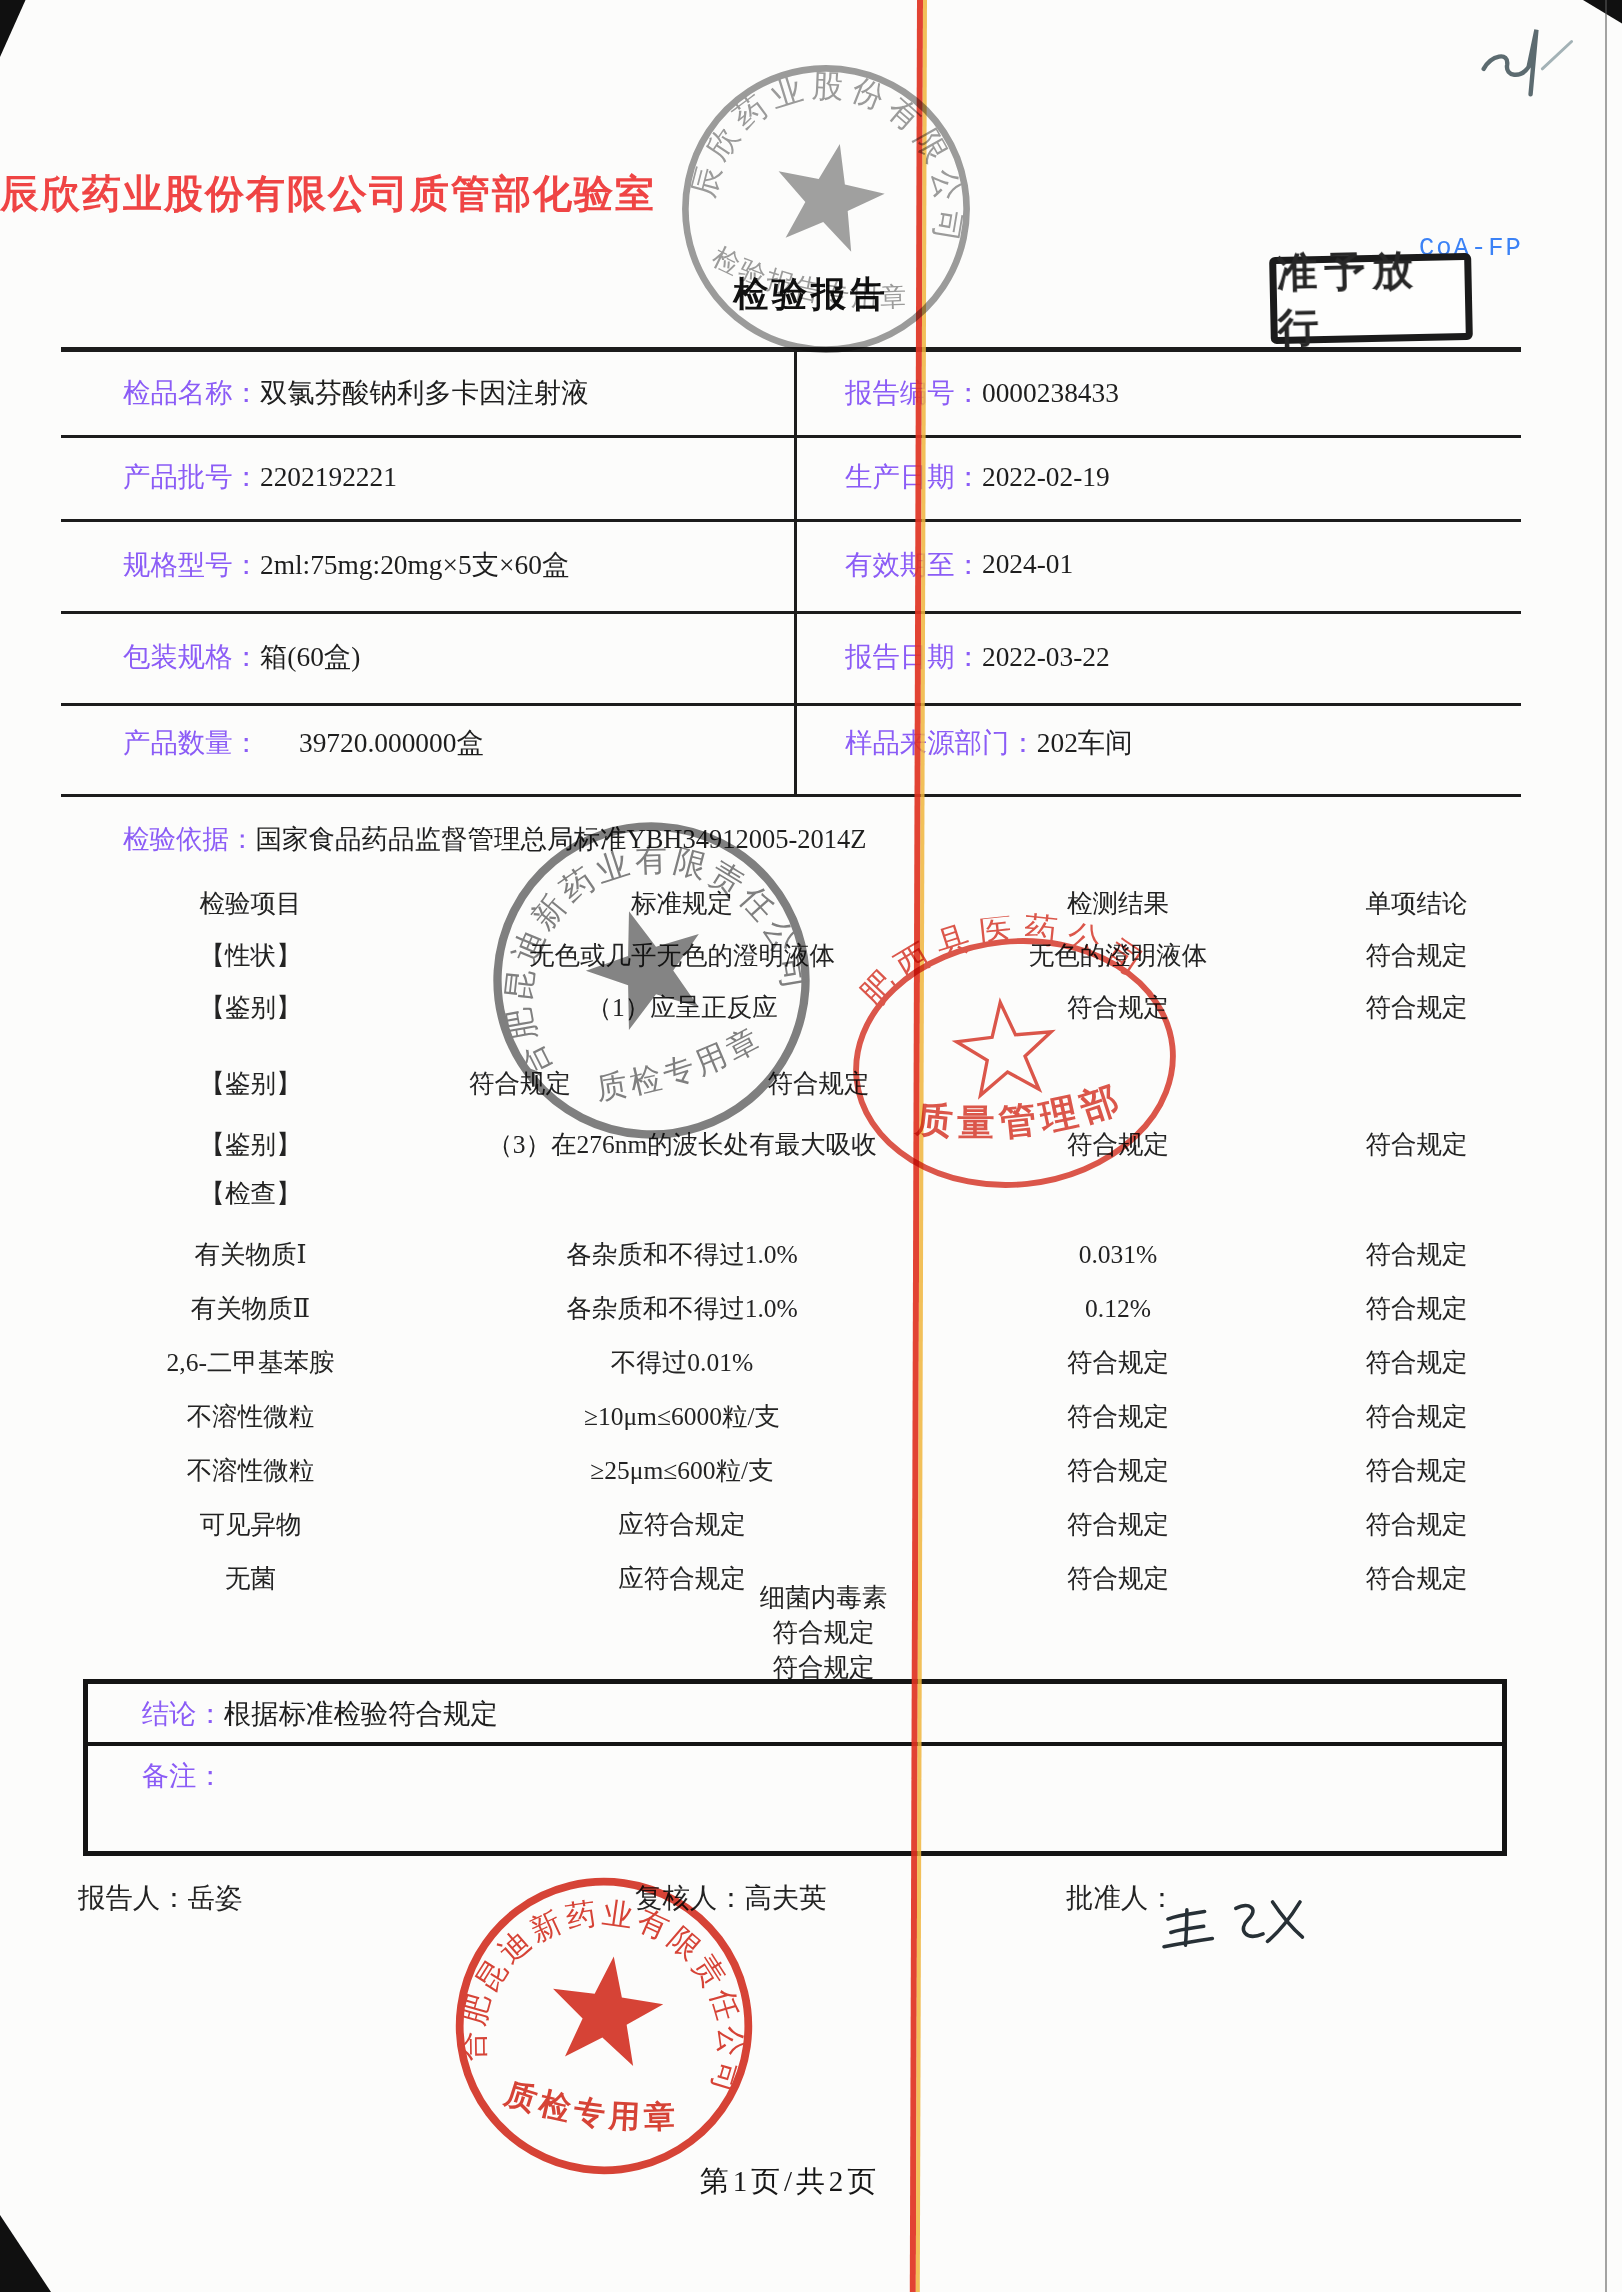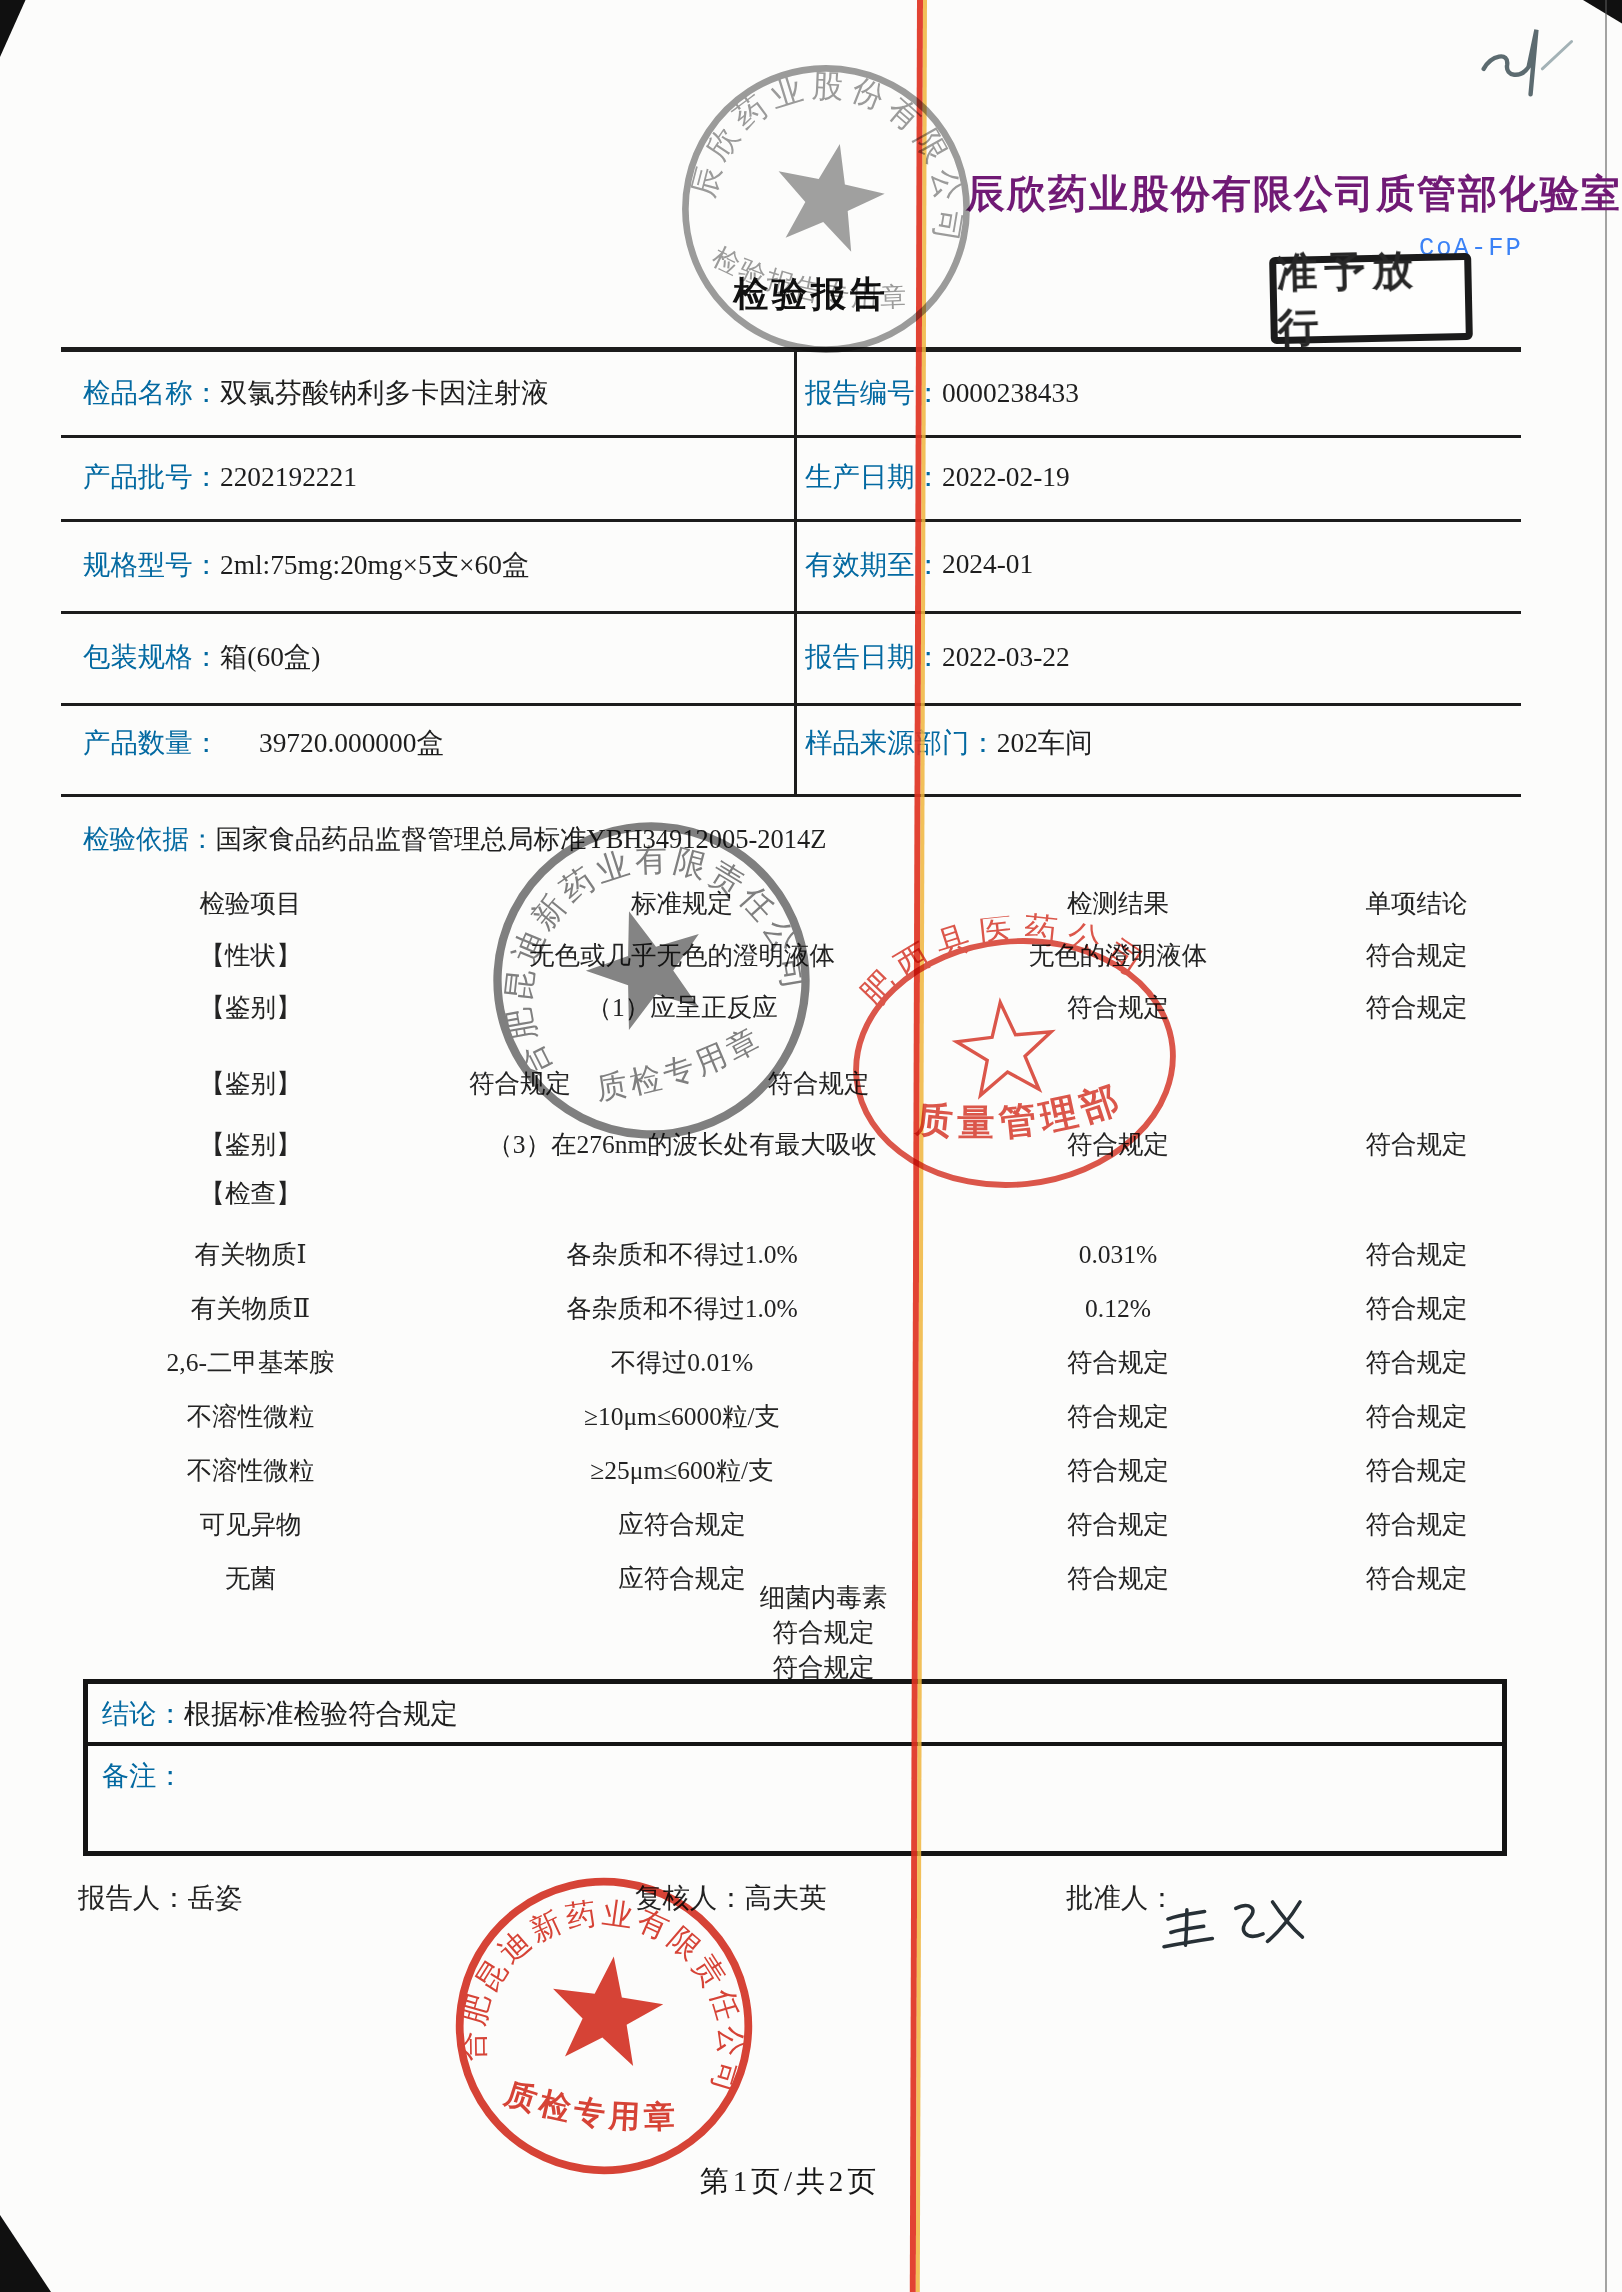--- a/index.html
+++ b/index.html
@@ -6,22 +6,22 @@
   .page{
     position:relative;width:1622px;height:2293px;margin:0 auto;
     background:#fcfcfb;overflow:hidden;
     font-family:"Liberation Serif","DejaVu Serif",serif;
     color:#232323;
   }
   .abs{position:absolute;}
   .hline{position:absolute;background:#1c1c1c;}
   .vline{position:absolute;background:#1c1c1c;}
   .doc-title{
-    position:absolute;left:0;top:167px;width:100%;text-align:right;
-    font-size:39px;font-weight:700;letter-spacing:2px;color:#701a75;
+    position:absolute;left:0;top:167px;width:100%;text-align:left;
+    font-size:39px;font-weight:700;letter-spacing:2px;color:#ef4444;
   }
   .doc-subtitle{
     position:absolute;left:0;top:271px;width:100%;text-align:center;
     font-size:35px;font-weight:700;letter-spacing:3.9px;color:#111;
   }
   .coa{
     position:absolute;left:1419px;top:186px;font-family:"Liberation Mono","DejaVu Sans Mono",monospace;
     font-size:25.5px;letter-spacing:2px;color:#3b82f6;margin-top:48px;
   }
   .release-box{
@@ -29,21 +29,21 @@
     border:7.8px solid #1b1b1b;border-radius:5.9px;
     display:flex;align-items:center;justify-content:center;
     transform:rotate(-1.2deg);background:rgba(255,255,255,.6);
   }
   .release-box span{
     font-size:41px;font-weight:700;letter-spacing:6.9px;color:#272727;
     filter:blur(0.4px);
   }
   .irow{position:absolute;left:83px;width:1431px;display:flex;align-items:center;font-size:27.4px;}
   .irow .right-cell{position:absolute;left:722px;top:0;height:100%;display:flex;align-items:center;}
-  .label{color:#0369a1;}
+  .label{color:#8b5cf6;margin-left:40px;}
   .value{color:#1e1e1e;}
   .basis{position:absolute;left:83px;top:821px;font-size:26.5px;}
   .rrow{position:absolute;left:118px;width:1411px;height:47px;display:flex;align-items:center;font-size:25.5px;}
   .c-item{width:265px;text-align:center;flex:none;}
   .c-std{width:598px;text-align:center;flex:none;line-height:37px;}
   .c-res{width:274px;text-align:center;flex:none;}
   .c-gap{width:49px;flex:none;}
   .c-con{width:225px;text-align:center;flex:none;}
   .concl-box{
     position:absolute;left:83px;top:1679px;width:1414px;height:167px;

